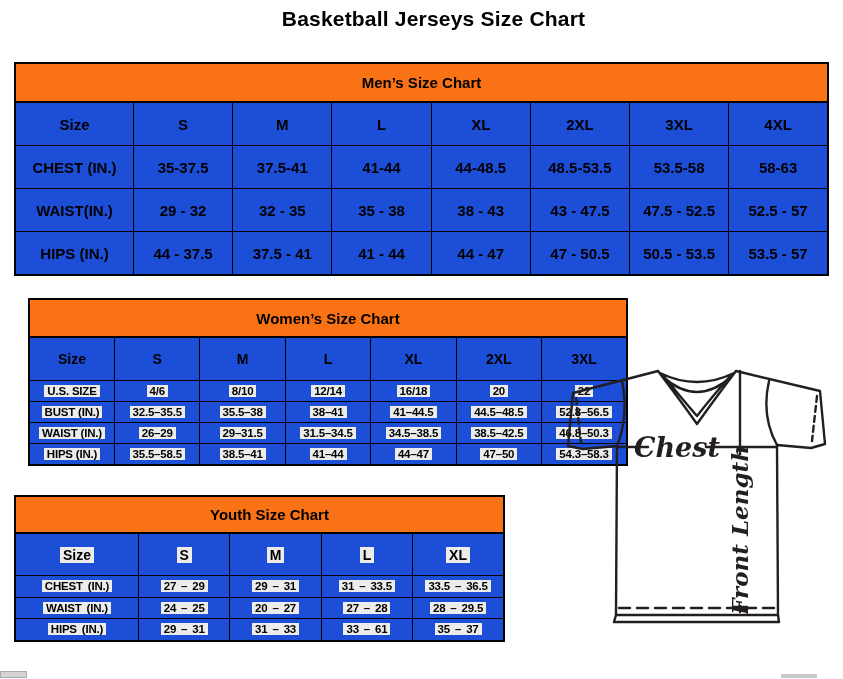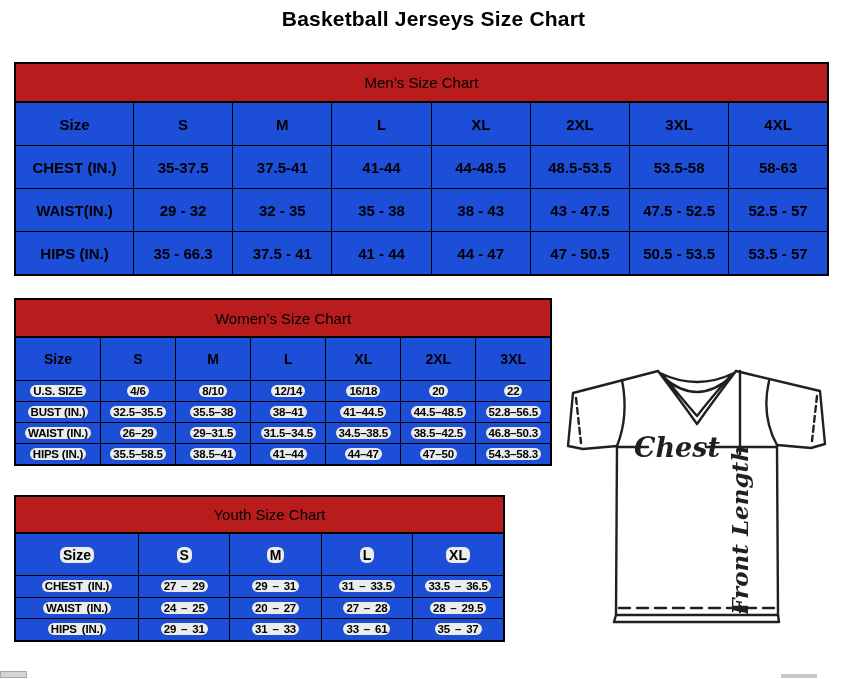--- a/index.html
+++ b/index.html
@@ -7,53 +7,53 @@
     width:843px;height:679px;position:relative;overflow:hidden;
     background:#ffffff;color:#000;
     font-family:"Liberation Sans",sans-serif;
   }
   .page-title{
     position:absolute;top:7px;left:12px;width:843px;text-align:center;
     font-size:21px;font-weight:bold;letter-spacing:0.2px;
   }
   .chart{position:absolute;}
   .caption{
-    background:#b91c1c;border:2px solid #000;border-bottom:1px solid #000;
+    background:#f97316;border:2px solid #000;border-bottom:1px solid #000;
     display:flex;align-items:center;justify-content:center;
-    font-weight:normal;font-size:15px;
+    font-weight:bold;font-size:15px;
   }
   table{
     border-collapse:collapse;table-layout:fixed;width:100%;
     border:2px solid #000;border-top:1px solid #000;
     background:#1d4ed8;
   }
   th,td{
     border:1px solid #000;text-align:center;vertical-align:middle;
     font-weight:bold;padding:0;overflow:hidden;white-space:nowrap;
   }
   
   #mens{left:14px;top:62px;width:815px;}
   #mens .caption{height:37px;}
   #mens thead th{height:42px;font-size:15px;}
   #mens tbody td{height:42px;font-size:15px;}
   #mens th:first-child,#mens td:first-child{width:117px;}
   
-  #womens{left:14px;top:298px;width:538px;}
+  #womens{left:28px;top:298px;width:600px;}
   #womens .caption{height:36px;}
   #womens thead th{height:42px;font-size:14px;}
   #womens tbody td{height:20px;font-size:11.5px;letter-spacing:-0.2px;}
   #womens th:first-child,#womens td:first-child{width:84px;}
   
   #youth{left:14px;top:495px;width:491px;}
   #youth .caption{height:35px;padding-left:20px;}
   #youth thead th{height:41px;font-size:14px;}
   #youth tbody td{height:20.5px;font-size:11.5px;letter-spacing:-0.2px;word-spacing:2px;}
   #youth th:first-child,#youth td:first-child{width:122px;}
   
-  .hl{background:#ececec;padding:0 3px;border-radius:6px;}
+  .hl{background:#ececec;padding:0 3px;}
   
   #jersey{position:absolute;left:555px;top:358px;width:286px;height:270px;}
   
   .sb-left{
     position:absolute;left:0;top:671px;width:27px;height:7px;
     background:#d4d4d4;border:1px solid #a9a9a9;box-sizing:border-box;
   }
   .sb-right{
     position:absolute;left:781px;top:674px;width:36px;height:4px;
     background:#c9c9c9;
@@ -95,21 +95,21 @@
           <td><span>29 - 32</span></td>
           <td><span>32 - 35</span></td>
           <td><span>35 - 38</span></td>
           <td><span>38 - 43</span></td>
           <td><span>43 - 47.5</span></td>
           <td><span>47.5 - 52.5</span></td>
           <td><span>52.5 - 57</span></td>
         </tr>
         <tr>
           <td><span>HIPS (IN.)</span></td>
-          <td><span>35 - 66.3</span></td>
+          <td><span>44 - 37.5</span></td>
           <td><span>37.5 - 41</span></td>
           <td><span>41 - 44</span></td>
           <td><span>44 - 47</span></td>
           <td><span>47 - 50.5</span></td>
           <td><span>50.5 - 53.5</span></td>
           <td><span>53.5 - 57</span></td>
         </tr>
       </tbody>
     </table>
 </div>

